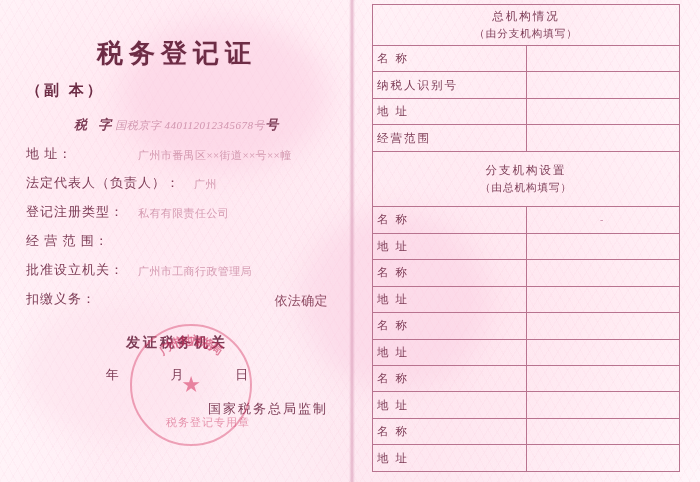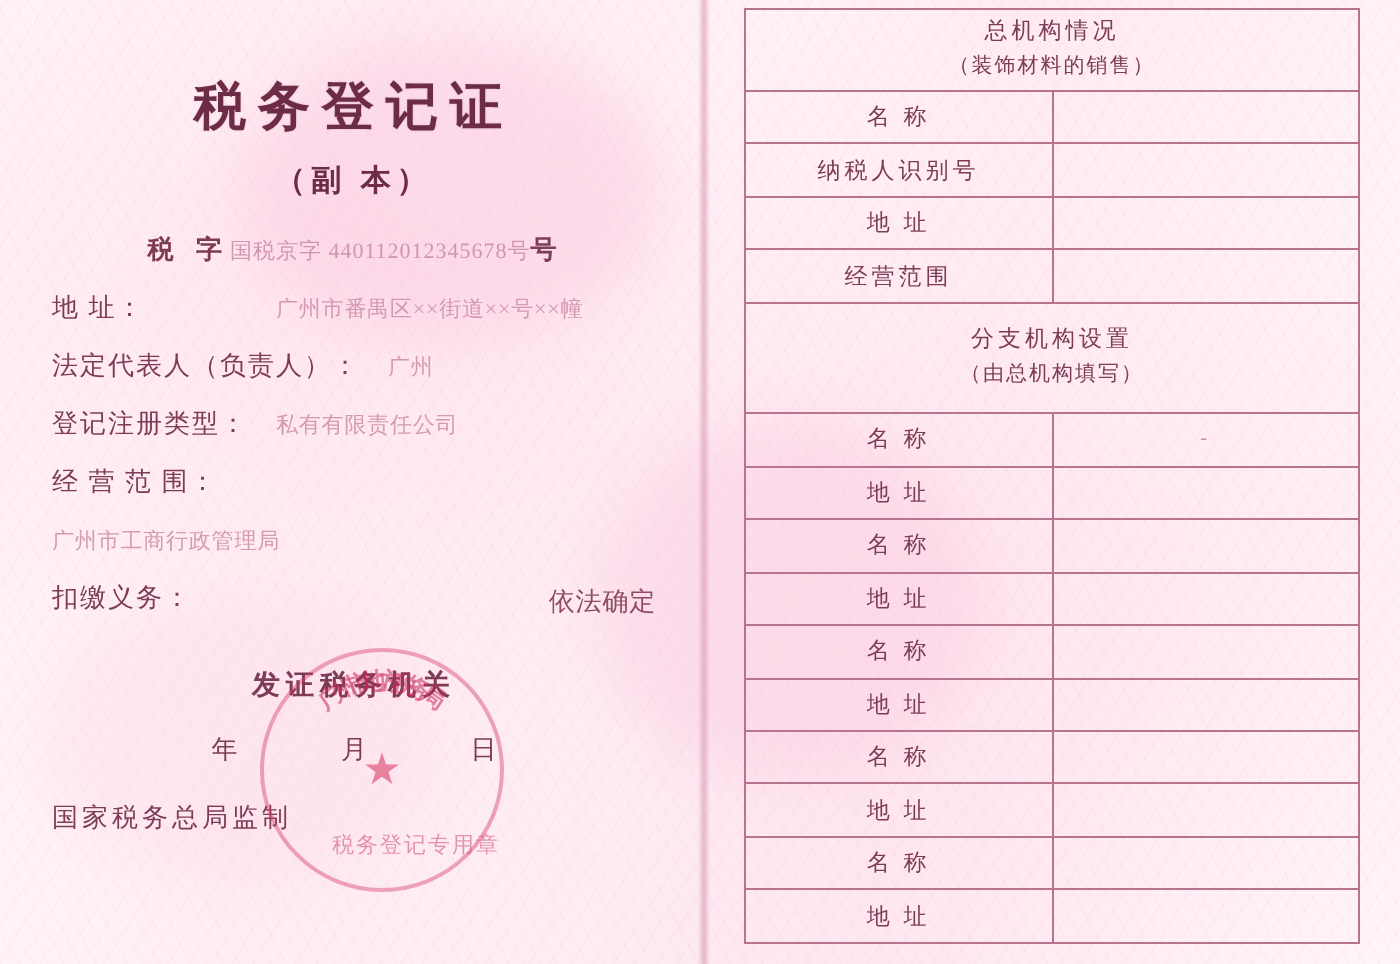--- a/index.html
+++ b/index.html
@@ -70,37 +70,38 @@
   #doc-title {
     text-align: center;
     font-size: 26px;
     font-weight: bold;
     letter-spacing: 6px;
     color: #6d2c45;
     margin: 8px 0 0 0;
     text-shadow: 0 0 1px rgba(140,60,90,0.25);
   }
   #doc-subtitle {
-    text-align: center;
+    text-align: left;
     font-size: 15px;
     font-weight: bold;
     letter-spacing: 3px;
     color: #6d2c45;
     margin: 10px 0 0 0;
   }
 
   
   #tax-no-row {
     display: flex;
     align-items: baseline;
     justify-content: center;
     margin-top: 16px;
     font-size: 13px;
     color: #7d3c56;
     letter-spacing: 1px;
+    font-style: italic;
   }
   #tax-no-row .lbl { font-weight: bold; letter-spacing: 4px; }
   #tax-no-row .val {
     flex: 0 0 auto;
     min-width: 150px;
     text-align: center;
     font-size: 11px;
     color: #c98aa5;
     opacity: .85;
     letter-spacing: .5px;
@@ -146,21 +147,21 @@
     margin-top: 14px;
     font-size: 13px;
     letter-spacing: 22px;
     padding-left: 22px;
     font-family: Liberation Mono, monospace;
   }
   #supervisor {
     margin-top: 16px;
     font-size: 13px;
     letter-spacing: 2px;
-    text-align: left;
+    text-align: right;
     color: #7d3c56;
   }
 
   
   #seal {
     position: absolute;
     left: 130px;
     top: 312px;
     width: 118px;
     height: 118px;
@@ -233,21 +234,20 @@
     padding: 4px 2px;
     line-height: 1.5;
   }
   td.hdr .sub {
     display: block;
     font-size: 10.5px;
     letter-spacing: 1px;
   }
   td.key {
     width: 80px;
-    text-align: center;
     white-space: nowrap;
     margin-left: 15px;
   }
   td.val { }
   td.val .dash {
     display: block;
     text-align: center;
     color: #c98aa5;
     font-size: 10px;
   }
@@ -288,20 +288,21 @@
     <div class="field-row">
       <div class="field-label">登记注册类型：</div>
       <div class="field-value">私有有限责任公司</div>
     </div>
 
     <div class="field-row">
       <div class="field-label">经 营 范 围：</div>
     </div>
 
     <div class="field-row">
+      <div class="field-label">批准设立机关：</div>
       <div class="field-value">广州市工商行政管理局</div>
     </div>
 
     <div class="field-row">
       <div class="field-label">扣缴义务：</div>
       <div class="field-value" style="color:#8e4b63;opacity:1;font-size:13px;text-align:right;">依法确定</div>
     </div>
 
     <div id="issue-block">
       <div id="issue-authority">发证税务机关</div>
@@ -324,21 +325,21 @@
       <div class="seal-bottom">税务登记专用章</div>
     </div>
   </div>
 
   <div id="right-page">
     <table class="grid">
       <tbody>
         <tr>
           <td class="hdr" colspan="2">
             <span>总机构情况</span>
-            <span class="sub">（装饰材料的销售）</span>
+            <span class="sub">（由分支机构填写）</span>
           </td>
         </tr>
 
         <tr>
           <td class="key">名    称</td>
           <td class="val"></td>
         </tr>
         <tr>
           <td class="key">纳税人识别号</td>
           <td class="val"></td>

